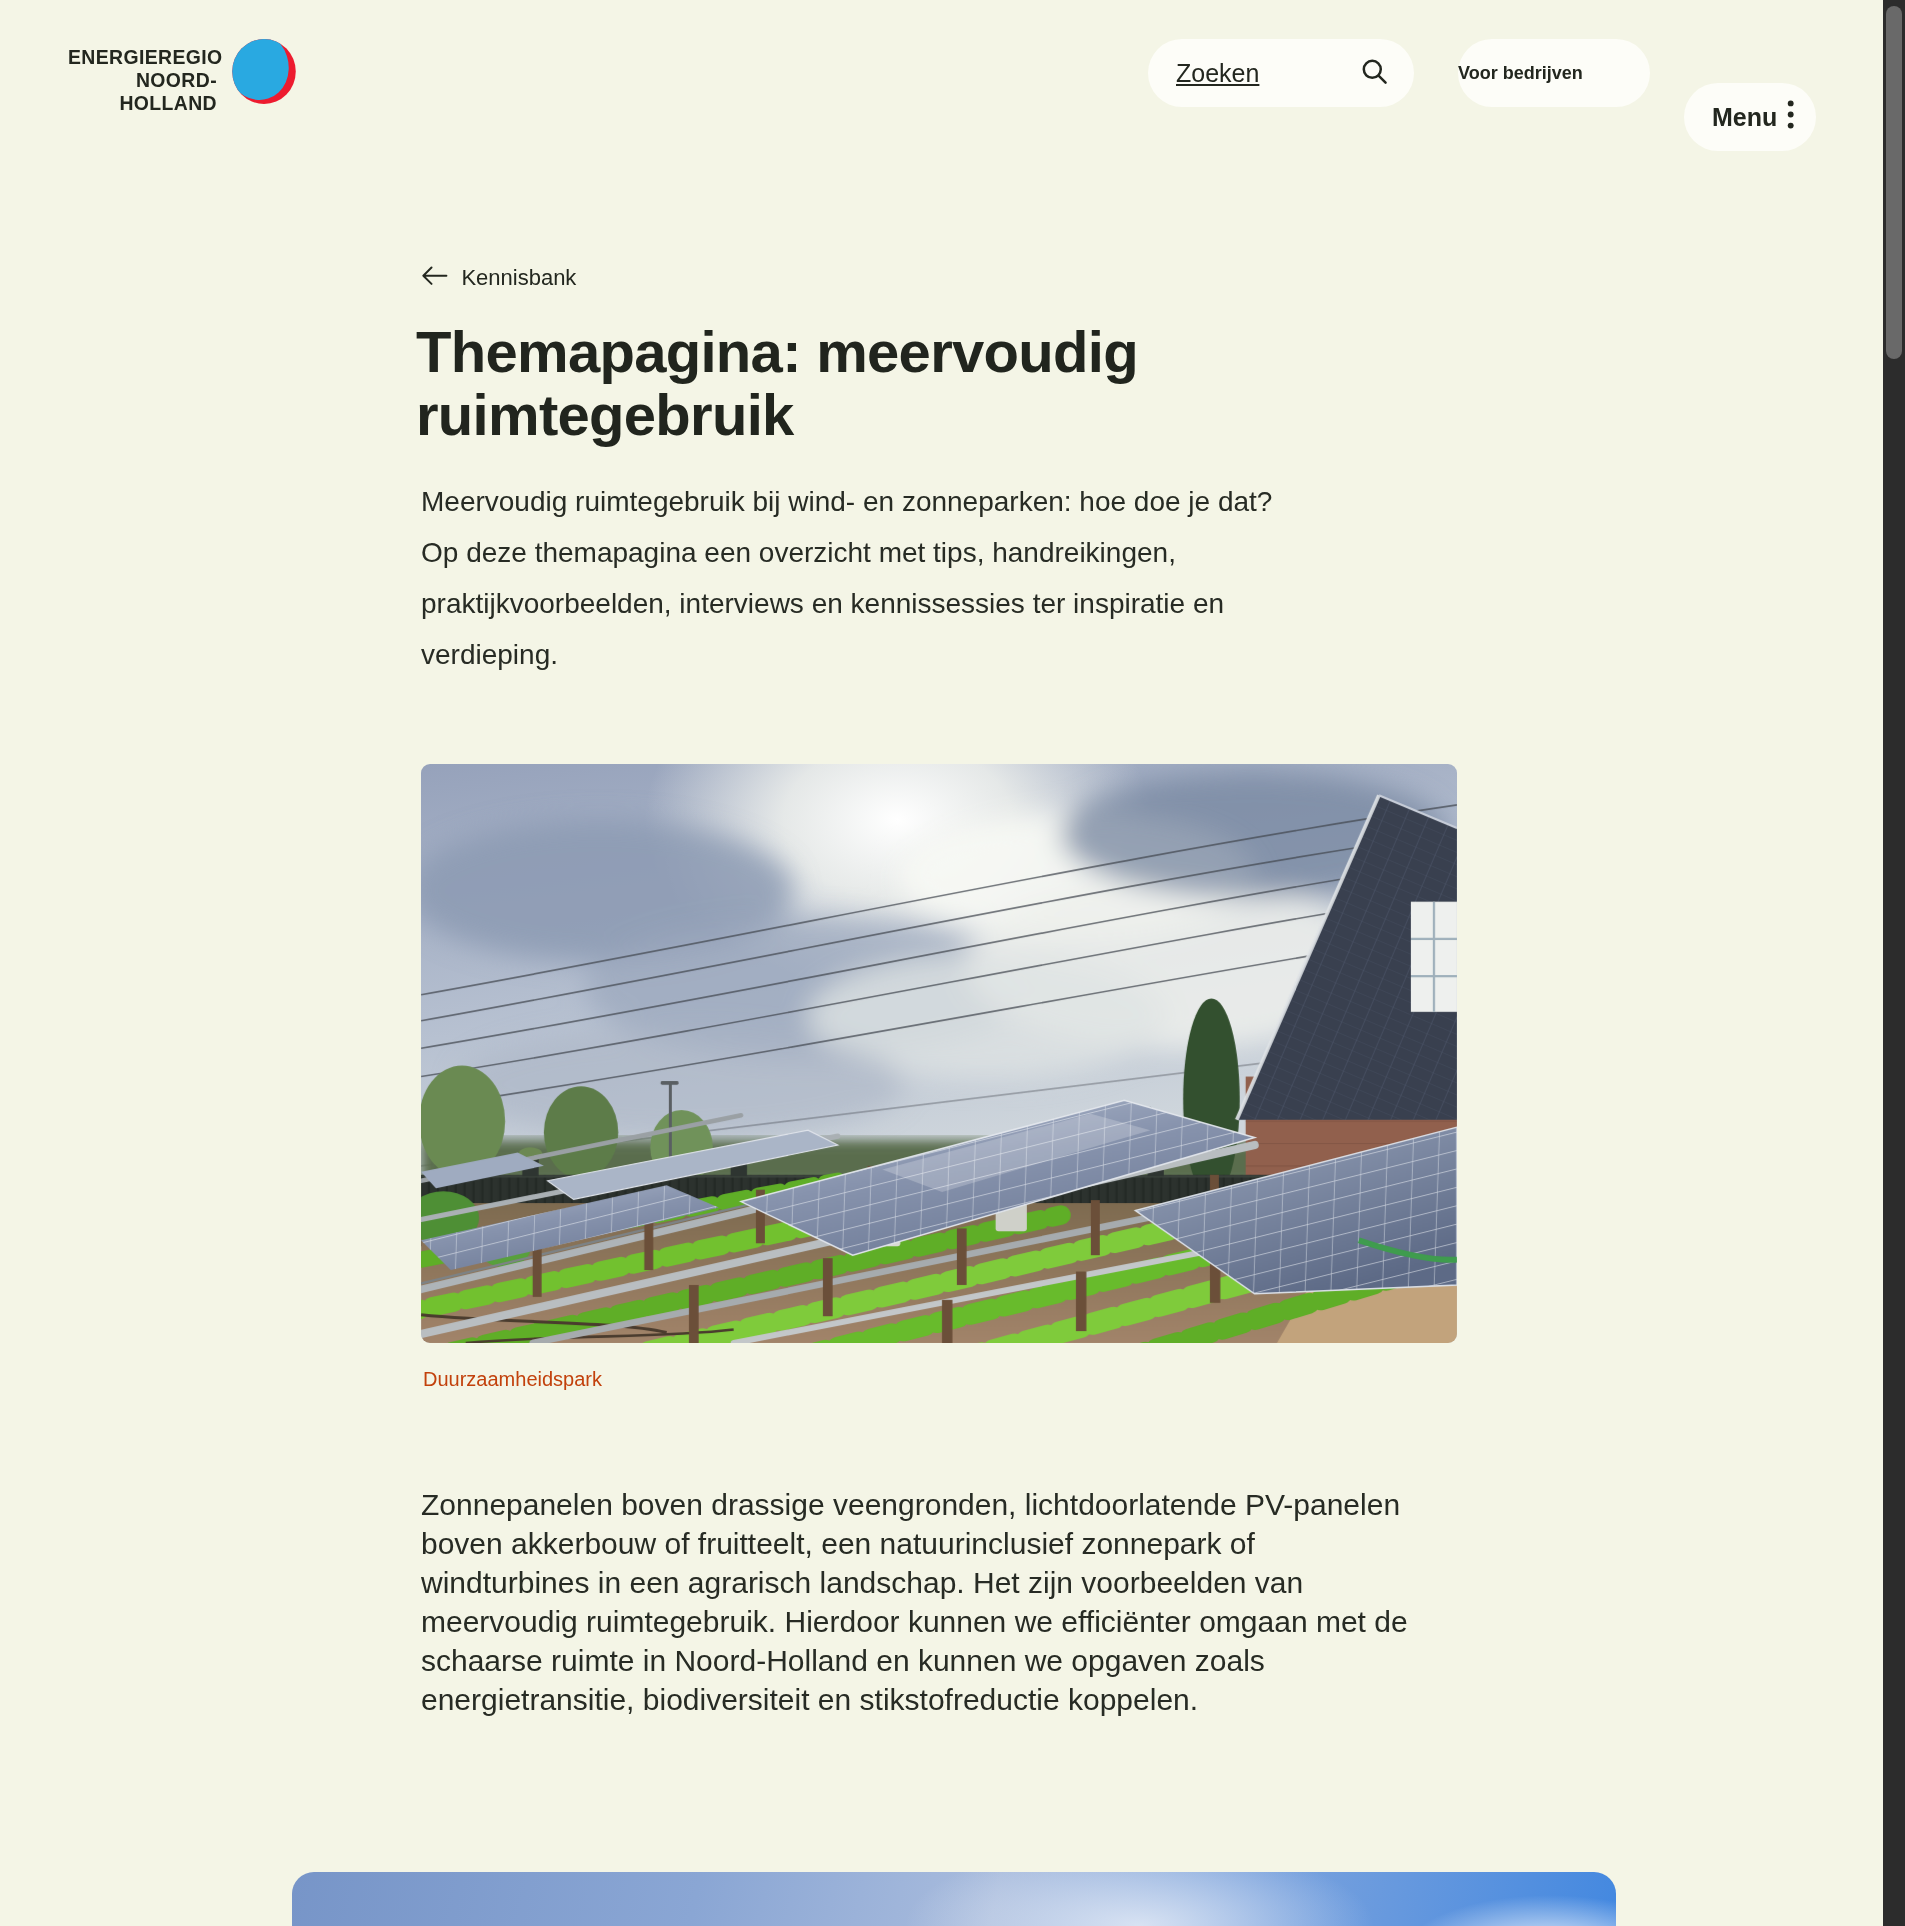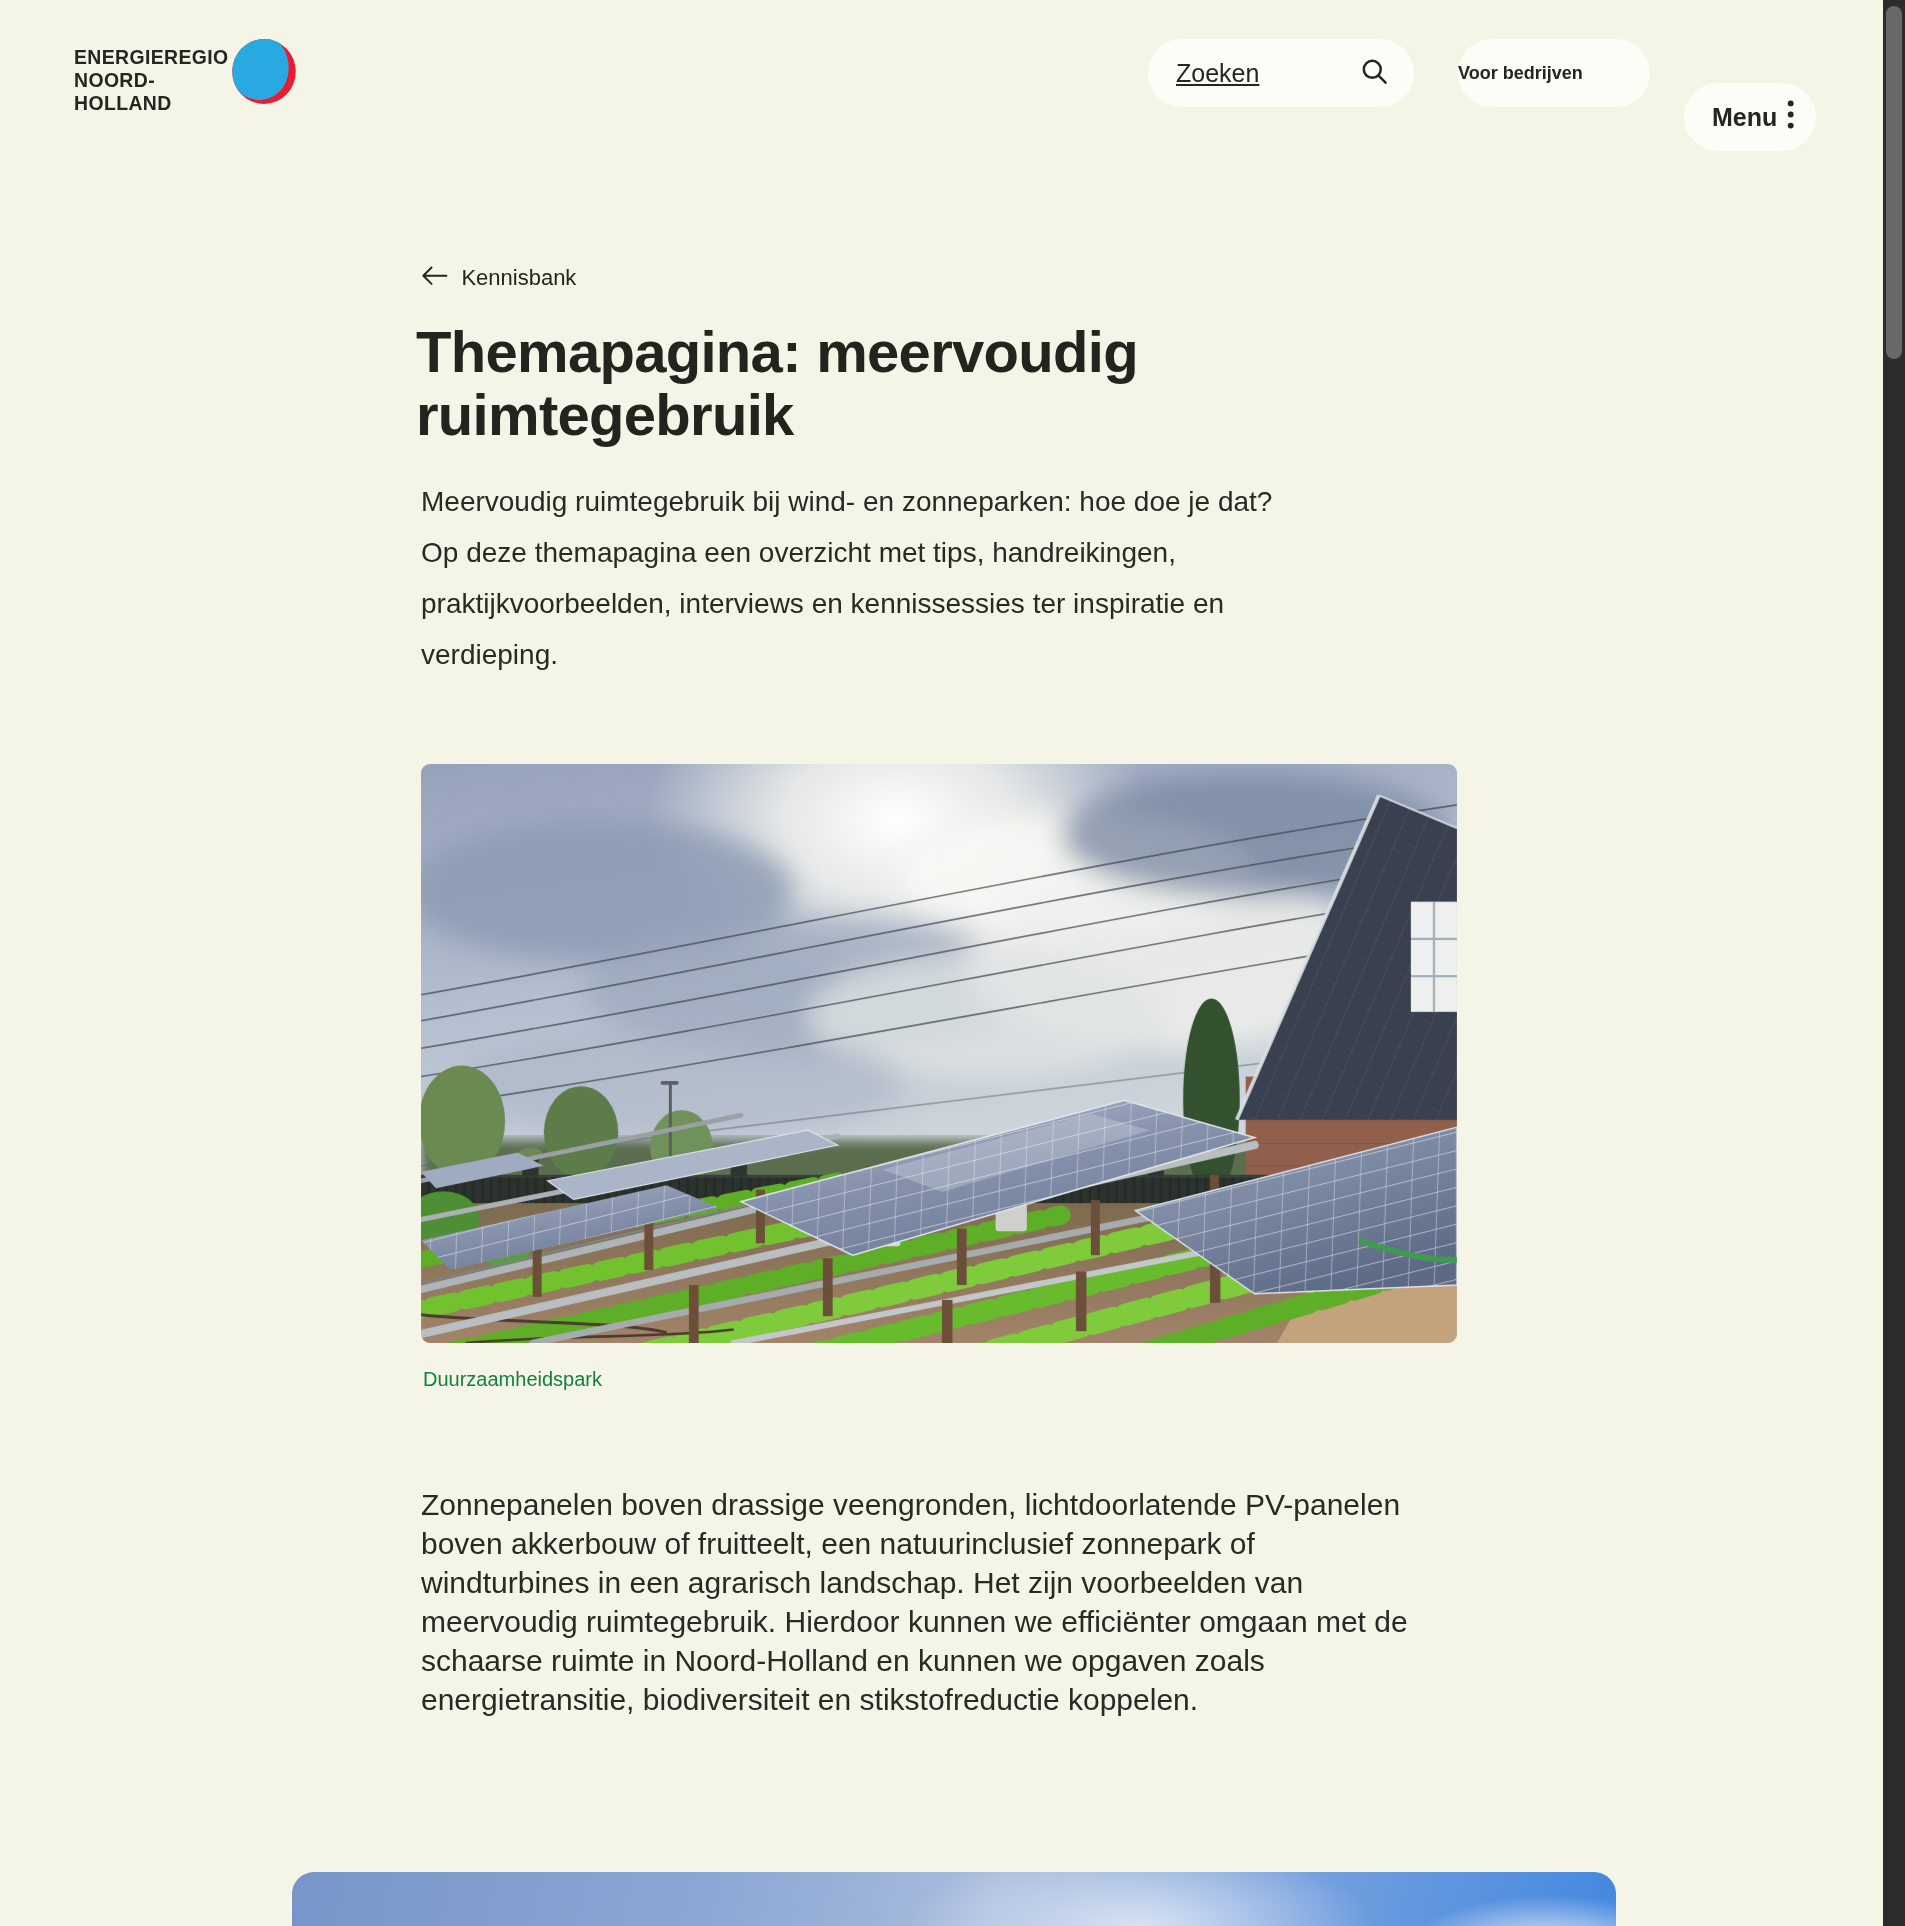--- a/index.html
+++ b/index.html
@@ -1,20 +1,20 @@
 <!DOCTYPE html>
 <html style="font-size:12px"><head>
 <meta charset="utf-8">
 <style>
   html,body{margin:0;padding:0;}
   body{background:#e8e9db;font-family:"Liberation Sans", sans-serif;}
   .page{position:relative;width:1905px;height:1926px;background:#f4f5e6;overflow:hidden;}
 
   
-  .logo{position:absolute;left:74px;top:46px;width:149px;text-align:left;
+  .logo{position:absolute;left:68px;top:46px;width:149px;text-align:right;
         color:#23271f;font-weight:700;font-size:19.4px;line-height:23px;letter-spacing:0.4px;}
   .logo-mark{position:absolute;left:232px;top:39px;width:64px;height:65px;}
 
   .pill{position:absolute;top:39px;height:68px;background:#fdfdf8;border-radius:34px;
         display:flex;align-items:center;box-sizing:border-box;color:#23271f;}
   .pill-search{left:1148px;width:266px;padding:0 24px 0 28px;justify-content:space-between;text-decoration:underline;}
   .pill-search .label{font-size:25px;font-weight:500;}
   .pill-business{left:1458px;width:192px;font-size:18px;font-weight:700;}
   .pill-menu{left:1684px;width:132px;padding:0 22px 0 28px;justify-content:space-between;font-size:25px;font-weight:700;margin-top:44px;}
 
@@ -24,21 +24,21 @@
 
   
   .breadcrumb{position:absolute;left:421px;top:265px;display:flex;align-items:center;gap:13.4px;
               color:#23271f;font-size:22px;font-weight:400;cursor:pointer;}
   .page-title{position:absolute;left:416px;top:320px;width:863px;margin:0;
               color:#21251e;font-size:58px;line-height:63px;font-weight:700;letter-spacing:-0.7px;}
   .intro{position:absolute;left:421px;top:476px;width:893px;
          color:#272b24;font-size:28px;line-height:51px;font-weight:400;}
   .article-photo{position:absolute;left:421px;top:764px;width:1036px;height:579px;
                  border-radius:9px;overflow:hidden;}
-  .photo-caption{position:absolute;left:423px;top:1368px;color:#15803d;font-size:20px;}
+  .photo-caption{position:absolute;left:423px;top:1368px;color:#c2410c;font-size:20px;}
   .body-text{position:absolute;left:421px;top:1485px;width:997px;
              color:#272b24;font-size:30px;line-height:39px;}
   .video-lead{position:absolute;left:421px;top:1755px;width:997px;
               color:#272b24;font-size:23px;line-height:39px;}
   .video-embed{position:absolute;left:292px;top:1872px;width:1324px;height:179px;
                border-radius:22px 22px 0 0;overflow:hidden;
                background:
                  radial-gradient(ellipse 238px 89px at 82% 85%, rgba(255,255,255,.95), rgba(255,255,255,0) 70%),
                  radial-gradient(ellipse 208px 82px at 95% 45%, rgba(255,255,255,.9), rgba(255,255,255,0) 70%),
                  radial-gradient(ellipse 313px 112px at 64% 30%, rgba(240,244,250,.75), rgba(255,255,255,0) 75%),

